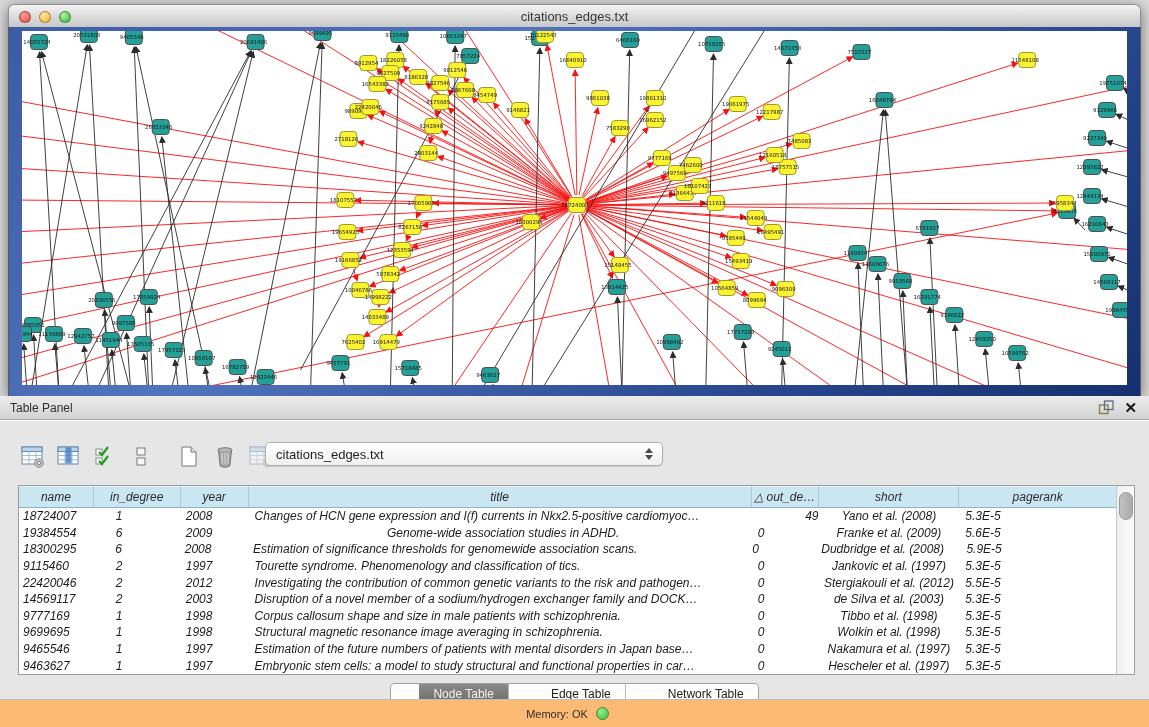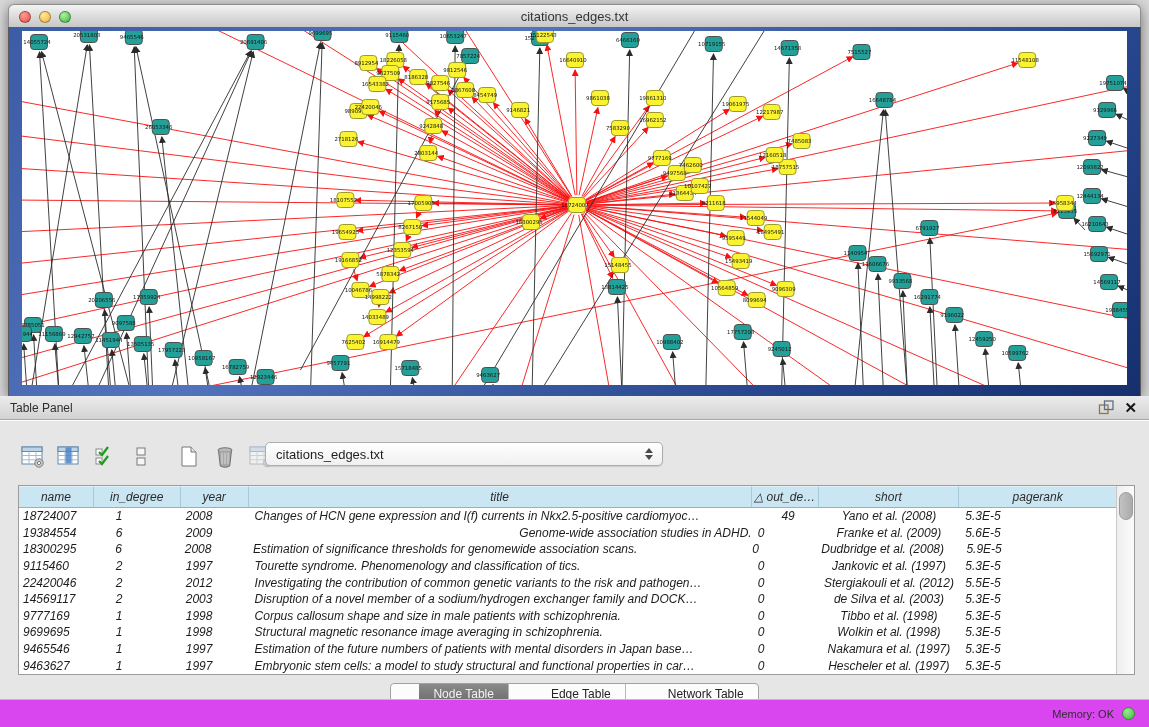--- a/index.html
+++ b/index.html
@@ -58,22 +58,22 @@
   .vthumb{position:absolute;left:2px;top:6px;width:12px;height:26px;border-radius:7px;
     background:linear-gradient(90deg,#C2C2C2,#ABABAB);border:1px solid #9A9A9A;}
   
   .tabs{position:absolute;left:0;right:0;top:262px;display:flex;justify-content:center;}
   .seg-group{display:flex;height:20px;border:1px solid #A2A2A2;border-radius:4px;overflow:hidden;
     background:#FCFCFC;box-shadow:0 1px 0 rgba(255,255,255,.7);}
   .seg{font-size:12px;color:#222;display:flex;align-items:center;padding:0 14px;border-right:1px solid #B8B8B8;margin-left:28px;}
   .seg:last-child{border-right:none;}
   .seg.active{background:linear-gradient(#8A8A8A,#6B6B6B);color:#F4F4F4;}
   
-  .status-bar{position:absolute;left:0;bottom:0;width:100%;height:27px;background:#d946ef;
-    border-top:1px solid #BDBDBD;display:flex;align-items:center;justify-content:flex-end;}
+  .status-bar{position:absolute;left:0;bottom:0;width:100%;height:27px;background:#fdba74;
+    border-top:1px solid #BDBDBD;display:flex;align-items:center;justify-content:center;}
   .mem-label{font-size:11px;color:#2E2E2E;margin-right:8px;}
   .mem-dot{width:13px;height:13px;border-radius:50%;margin-right:14px;
     background:radial-gradient(circle at 35% 30%,#9CEB8F,#3DBE3D);border:1px solid #2F8F2F;box-sizing:border-box;}
 </style>
 </head>
 <body>
 
 <div class="net-window">
   <div class="titlebar">
     <div class="traffic">
@@ -786,29 +786,29 @@
             <div class="th" style="width: 67px;">△ out_de…</div>
             <div class="th" style="width: 141px;">short</div>
             <div class="th" style="width: 157px; border-right: none;">pagerank</div>
           </div>
         <div id="tbody">
             <div class="trow">
               <div class="td" style="width: 75px; text-align: left; padding-left: 4px;">18724007</div>
               <div class="td" style="width: 87px; text-align: left; padding-left: 22px;">1</div>
               <div class="td" style="width: 68px; text-align: left; padding-left: 5px;">2008</div>
               <div class="td" style="width: 504px; text-align: left; padding-left: 6px;">Changes of HCN gene expression and I(f) currents in Nkx2.5-positive cardiomyoc…</div>
-              <div class="td" style="width: 67px; text-align: center; padding-left: 6px;">49</div>
+              <div class="td" style="width: 67px; text-align: right; padding-left: 6px;">49</div>
               <div class="td" style="width: 141px; text-align: center; padding-left: 0px;">Yano et al. (2008)</div>
               <div class="td" style="width: 157px; text-align: left; padding-left: 6px;">5.3E-5</div>
             </div>
             <div class="trow">
               <div class="td" style="width: 75px; text-align: left; padding-left: 4px;">19384554</div>
               <div class="td" style="width: 87px; text-align: left; padding-left: 22px;">6</div>
               <div class="td" style="width: 68px; text-align: left; padding-left: 5px;">2009</div>
-              <div class="td" style="width: 504px; text-align: right; padding-left: 6px;">Genome-wide association studies in ADHD.</div>
+              <div class="td" style="width: 504px; text-align: center; padding-left: 6px;">Genome-wide association studies in ADHD.</div>
               <div class="td" style="width: 67px; text-align: left; padding-left: 6px;">0</div>
               <div class="td" style="width: 141px; text-align: center; padding-left: 0px;">Franke et al. (2009)</div>
               <div class="td" style="width: 157px; text-align: left; padding-left: 6px;">5.6E-5</div>
             </div>
             <div class="trow">
               <div class="td" style="width: 75px; text-align: left; padding-left: 4px;">18300295</div>
               <div class="td" style="width: 87px; text-align: left; padding-left: 22px;">6</div>
               <div class="td" style="width: 68px; text-align: left; padding-left: 5px;">2008</div>
               <div class="td" style="width: 504px; text-align: left; padding-left: 6px;">Estimation of significance thresholds for genomewide association scans.</div>
               <div class="td" style="width: 67px; text-align: left; padding-left: 6px;">0</div>

